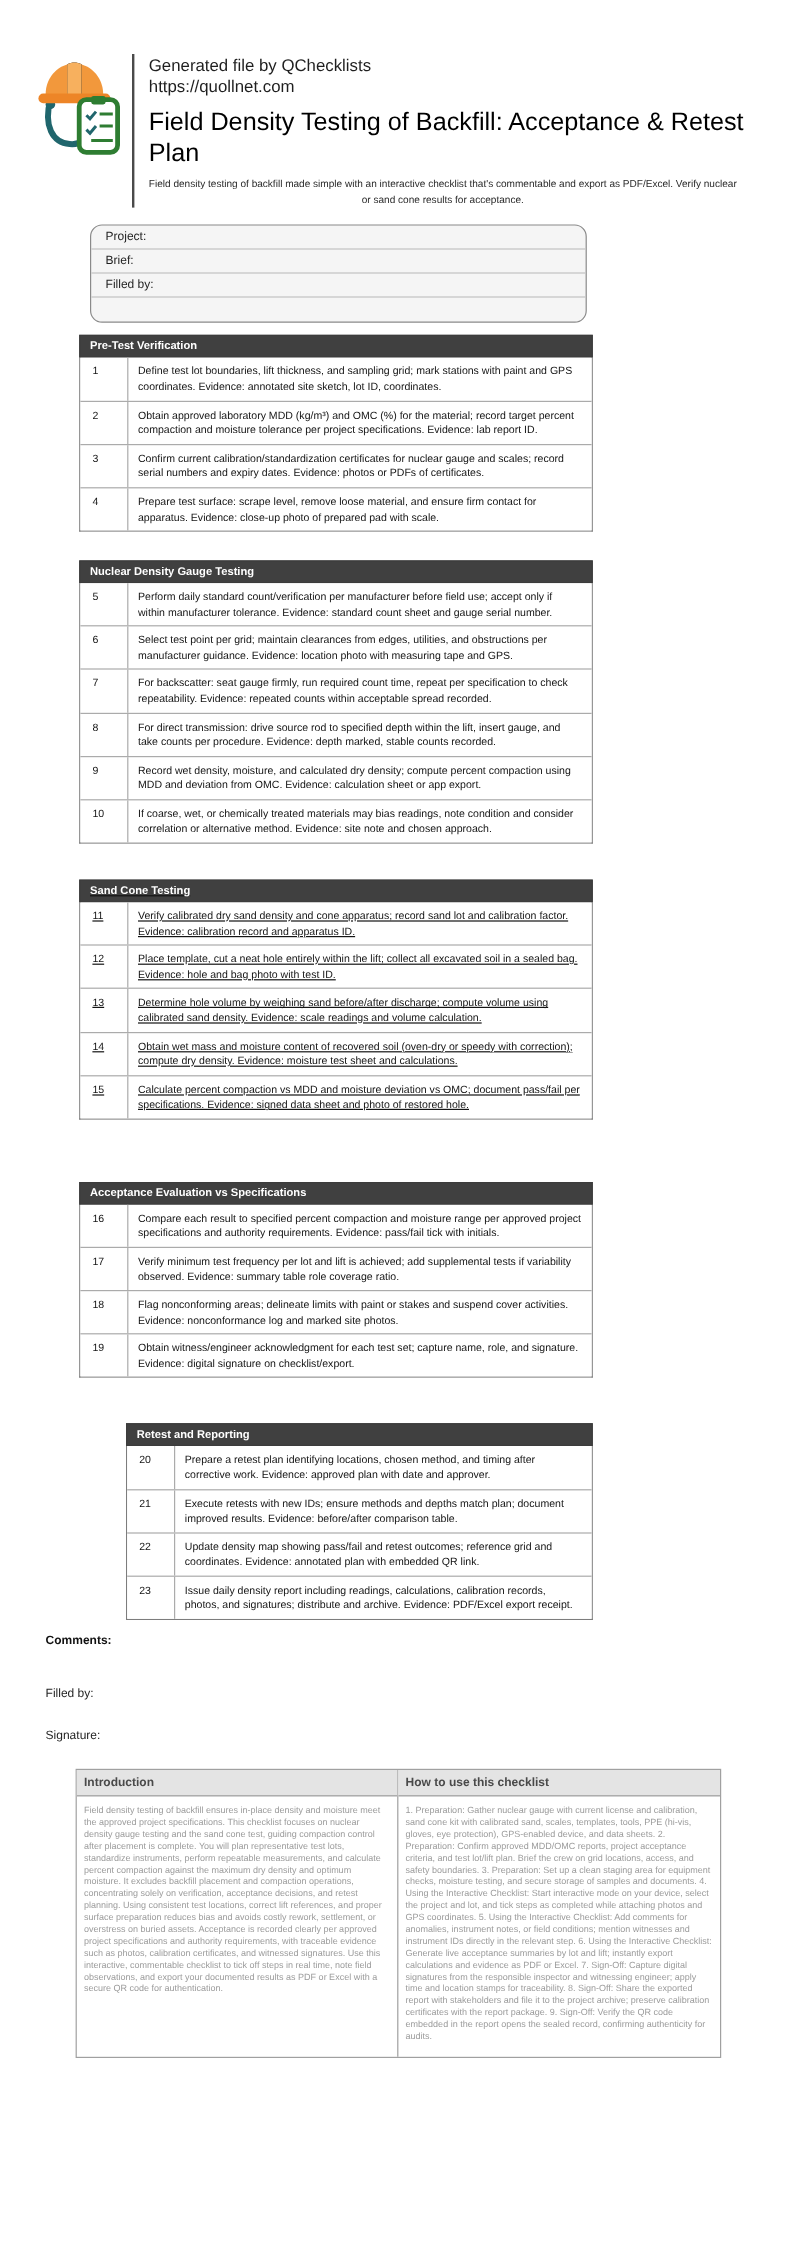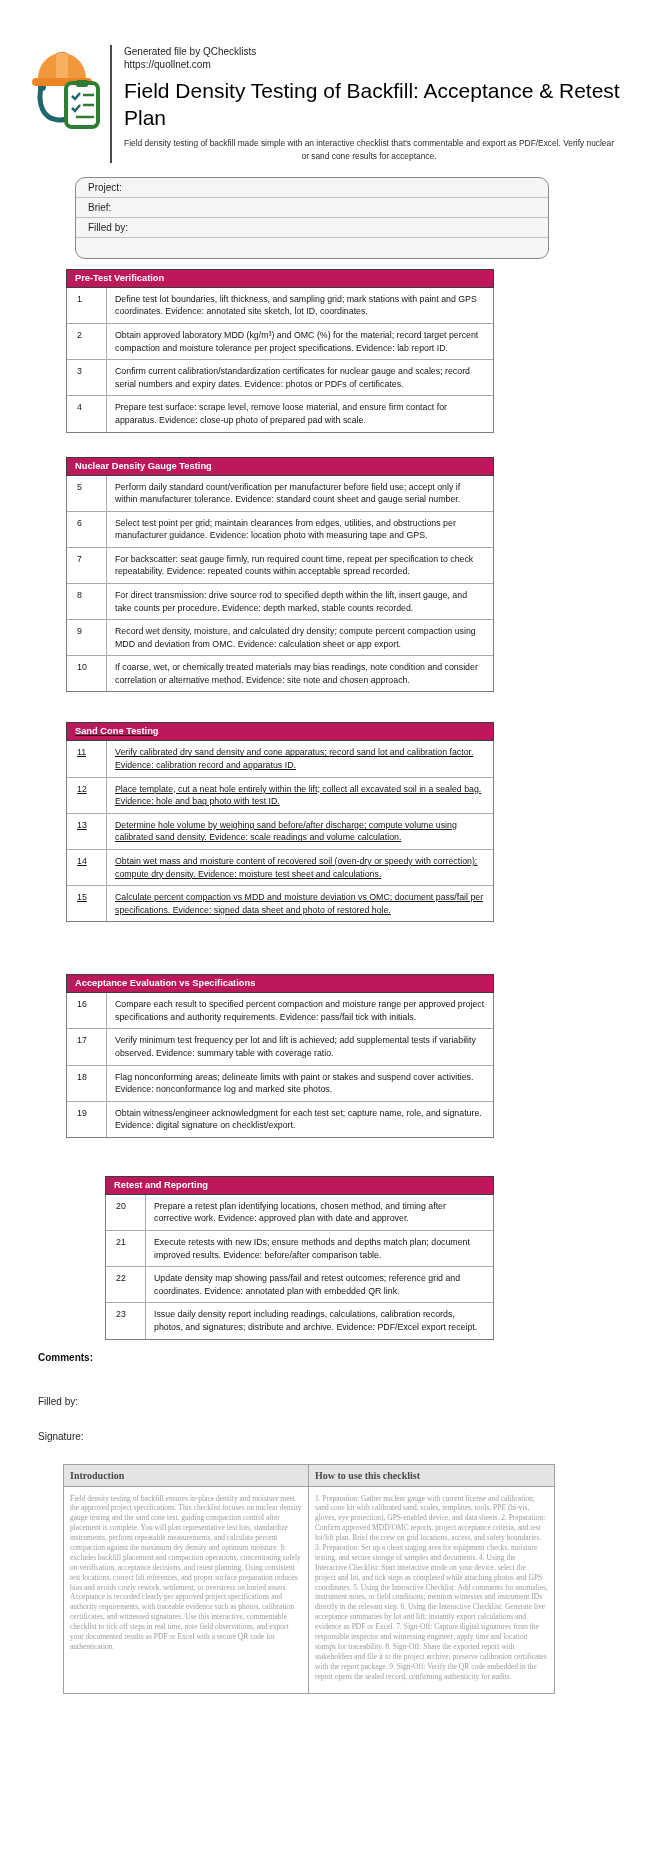--- a/index.html
+++ b/index.html
@@ -6,61 +6,61 @@
   html, body { background: #ffffff; }
   body {
     width: 661px; height: 1871px; overflow: hidden; position: relative;
     font-family: "Liberation Sans", sans-serif; color: #141414;
   }
 
   
   .page-header { display: flex; margin: 45px 36px 0 28px; }
   .logo-wrap { width: 74px; flex: none; margin-top: 2px; }
   .header-text { margin-left: 8px; border-left: 2px solid #4a4a4a; padding-left: 12px; }
-  .gen-line, .url-line { font-size: 10px; line-height: 1.32; color: #1f1f1f; }
+  .gen-line, .url-line { font-size: 14px; line-height: 1.32; color: #1f1f1f; }
   .doc-title { font-size: 21px; line-height: 1.25; color: #000; margin-top: 7px; max-width: 520px; font-weight: 400; }
   .doc-subtitle { font-size: 8.4px; line-height: 1.55; color: #2a2a2a; margin-top: 6px; max-width: 490px; text-align: center; }
 
   
   .form-box {
-    margin: 14px 0 0 75px; width: 474px; background: #f5f5f5;
+    margin: 14px 0 0 75px; width: 414px; background: #f5f5f5;
     border: 1px solid #8a8a8a; border-radius: 10px; overflow: hidden;
   }
   .form-row { height: 20px; border-bottom: 1px solid #c2c2c2; display: flex; align-items: center; padding-left: 12px; }
   .form-row:last-child { border-bottom: none; }
   .form-label { font-size: 10px; color: #1f1f1f; }
 
   
   #sections { margin: 10px 0 0 66px; width: 428px; }
   .section { margin-top: 24px; }
   .section:nth-child(1) { margin-top: 0; }
   .section:nth-child(3) { margin-top: 30px; text-decoration: underline; }
   .section:nth-child(4) { margin-top: 52px; }
   .section:nth-child(5) { margin-top: 38px; padding-left: 39px; }
   .section-header {
-    background: #be185d; color: #ffffff; font-size: 9.3px; font-weight: bold;
+    background: #404040; color: #ffffff; font-size: 9.3px; font-weight: bold;
     padding: 3px 8px 4px 8px; border: 1px solid #3c3c3c;
   }
   .ctable { border: 1px solid #7d7d7d; border-top: none; }
   .crow { display: flex; background: #fff; }
   .crow + .crow { border-top: 1px solid #ababab; }
   .cnum {
     width: 40px; flex: none; padding: 5px 4px 5px 10px;
     border-right: 1px solid #ababab; font-size: 8.8px; color: #141414; line-height: 1.43;
   }
   .ctext { flex: 1; padding: 5px 8px; font-size: 8.8px; color: #141414; line-height: 1.43; }
 
   
   .sheet-footer { margin: 12px 0 0 38px; }
   .comments-label { font-size: 10px; font-weight: bold; color: #111; }
   .filledby-label { font-size: 10px; color: #1f1f1f; margin-top: 33px; }
   .signature-label { font-size: 10px; color: #1f1f1f; margin-top: 24px; }
 
   
-  .info-box { margin: 22px 0 0 63px; width: 492px; display: flex; border: 1px solid #a0a0a0; font-family: Liberation Serif, serif; }
+  .info-box { margin: 22px 0 0 63px; width: 538px; display: flex; border: 1px solid #a0a0a0; }
   .info-col { width: 50%; display: flex; flex-direction: column; }
   .info-col.left { border-right: 1px solid #a0a0a0; }
   .info-header {
     background: #e4e4e4; border-bottom: 1px solid #a0a0a0;
     font-size: 10px; font-weight: bold; color: #4a4a4a; padding: 5px 6px;
   }
   .info-body { padding: 7px 6px 12px 6px; font-size: 7.5px; line-height: 1.32; color: #9b9b9b; }
 </style>
 </head>
 <body>
@@ -185,21 +185,21 @@
     </section>
     <section class="section">
       <div class="section-header">Acceptance Evaluation vs Specifications</div>
       <div class="ctable">
         <div class="crow">
           <div class="cnum">16</div>
           <div class="ctext">Compare each result to specified percent compaction and moisture range per approved project specifications and authority requirements. Evidence: pass/fail tick with initials.</div>
         </div>
         <div class="crow">
           <div class="cnum">17</div>
-          <div class="ctext">Verify minimum test frequency per lot and lift is achieved; add supplemental tests if variability observed. Evidence: summary table with coverage ratio.</div>
+          <div class="ctext">Verify minimum test frequency per lot and lift is achieved; add supplemental tests if variability observed. Evidence: summary table role coverage ratio.</div>
         </div>
         <div class="crow">
           <div class="cnum">18</div>
           <div class="ctext">Flag nonconforming areas; delineate limits with paint or stakes and suspend cover activities. Evidence: nonconformance log and marked site photos.</div>
         </div>
         <div class="crow">
           <div class="cnum">19</div>
           <div class="ctext">Obtain witness/engineer acknowledgment for each test set; capture name, role, and signature. Evidence: digital signature on checklist/export.</div>
         </div>
       </div>

